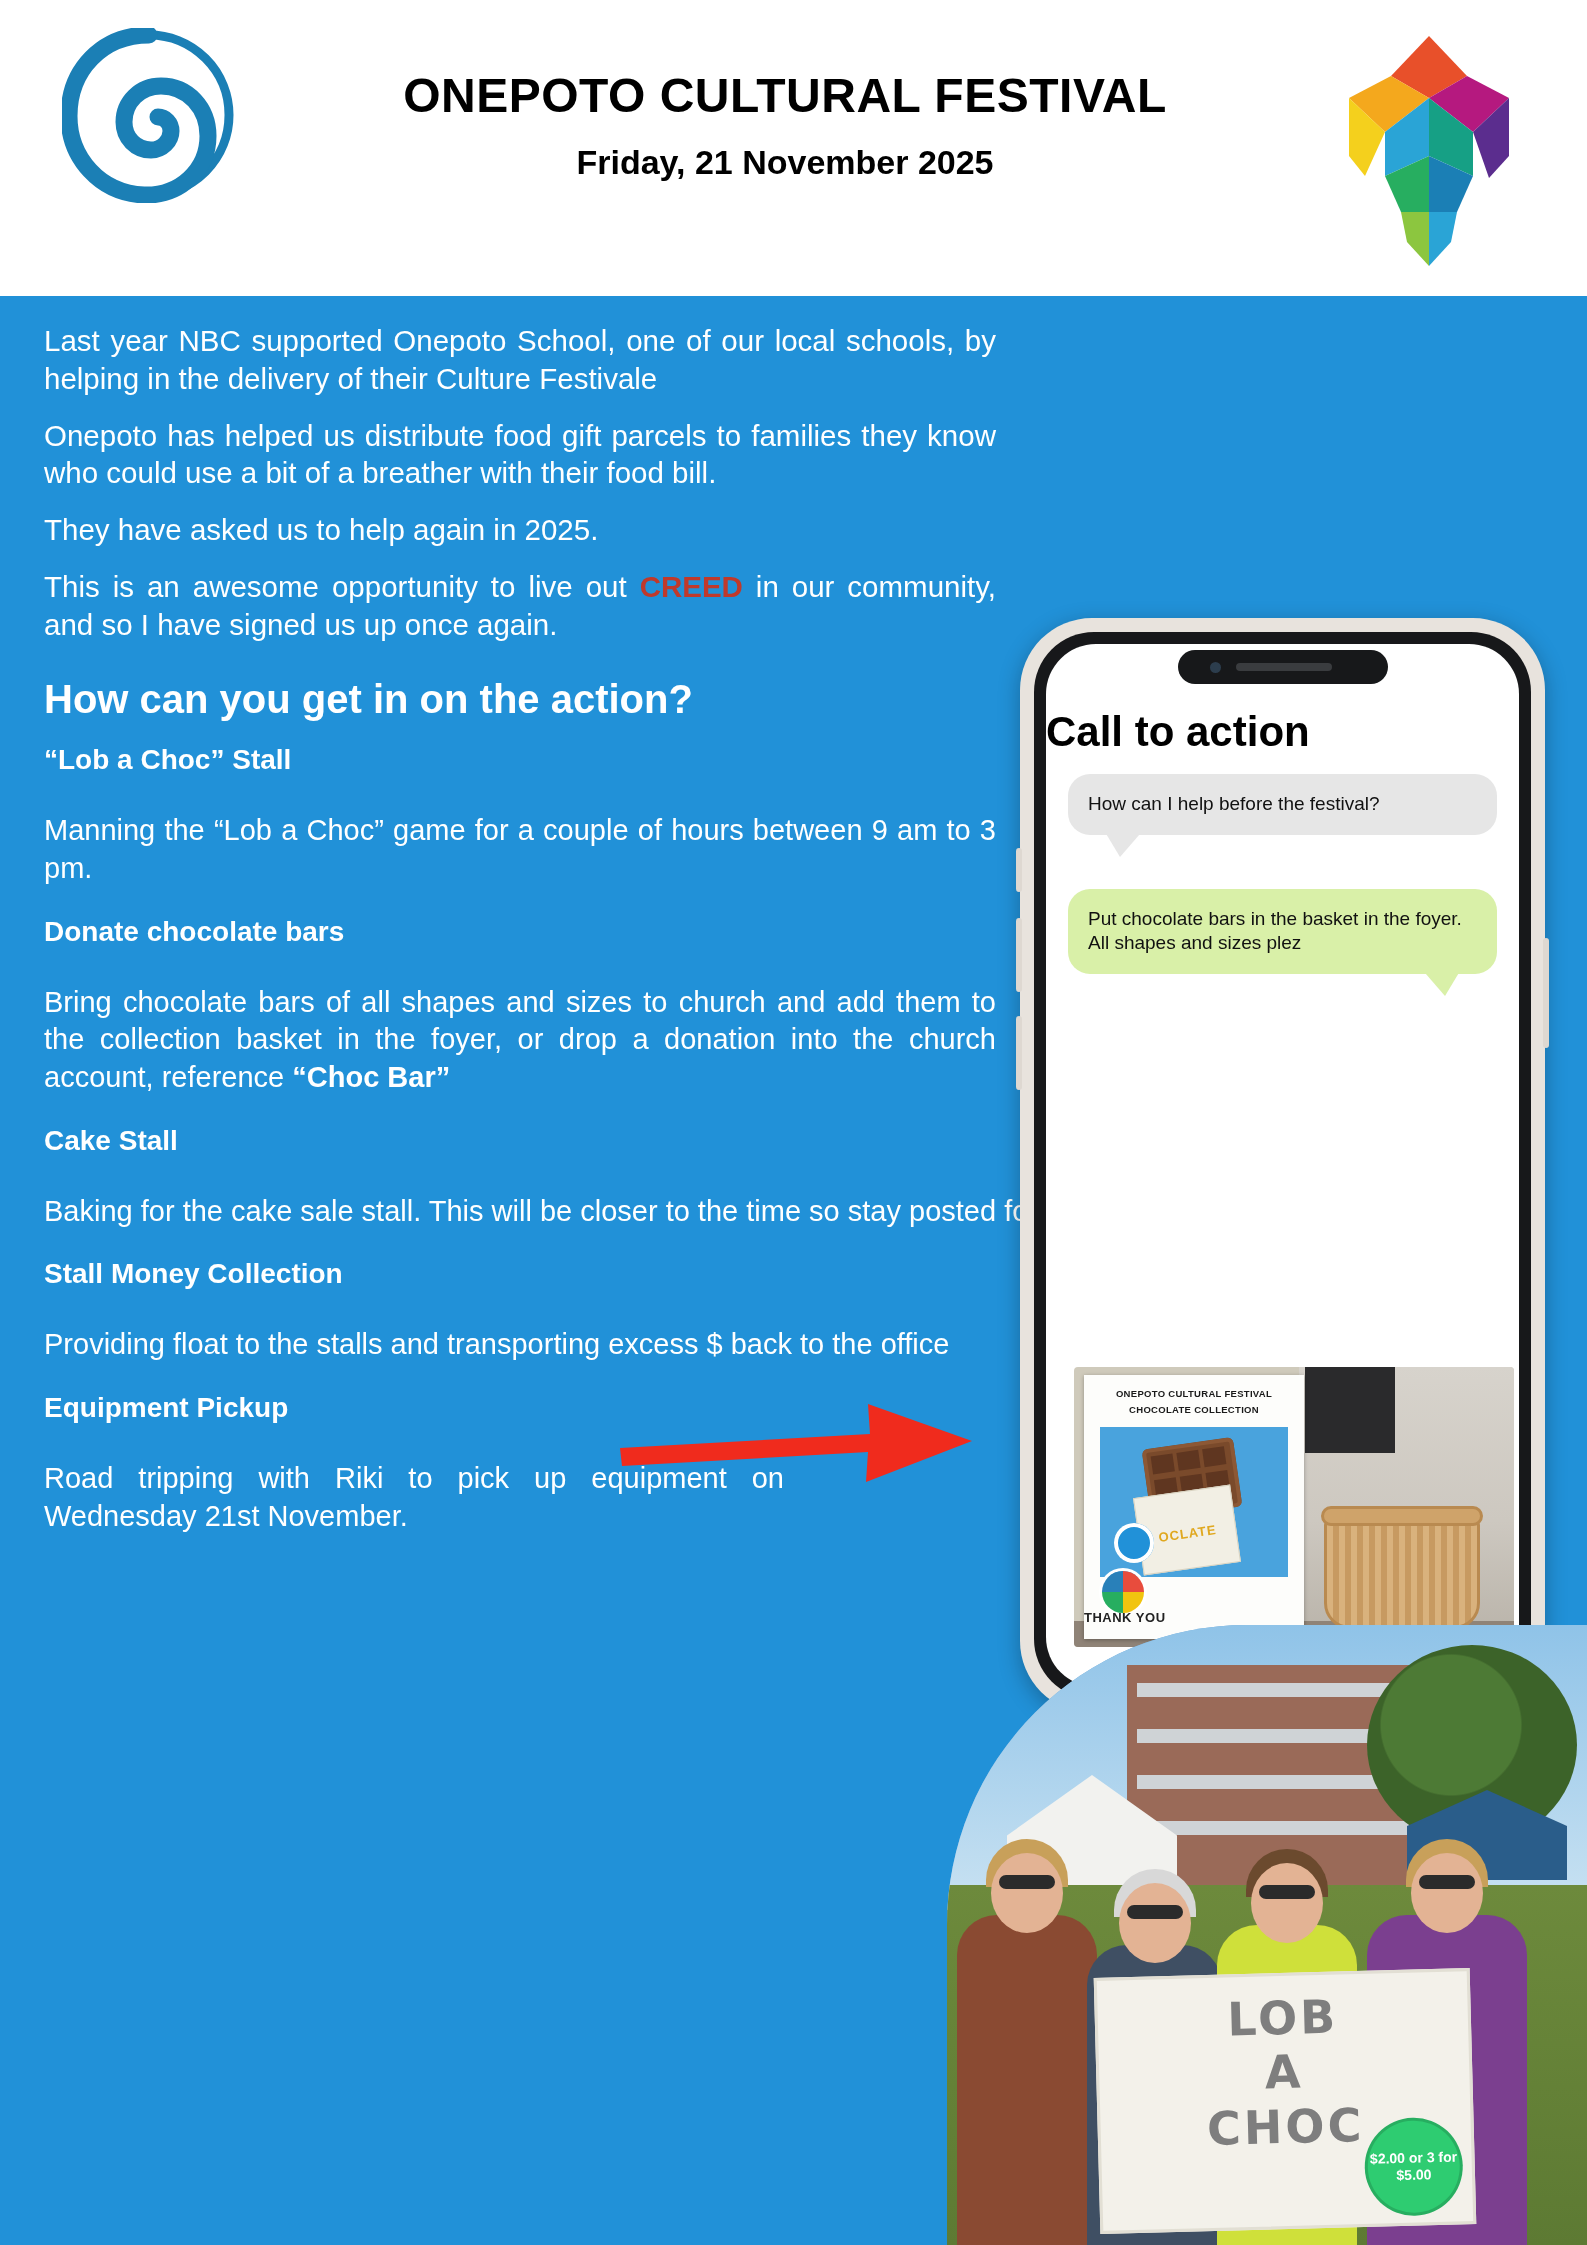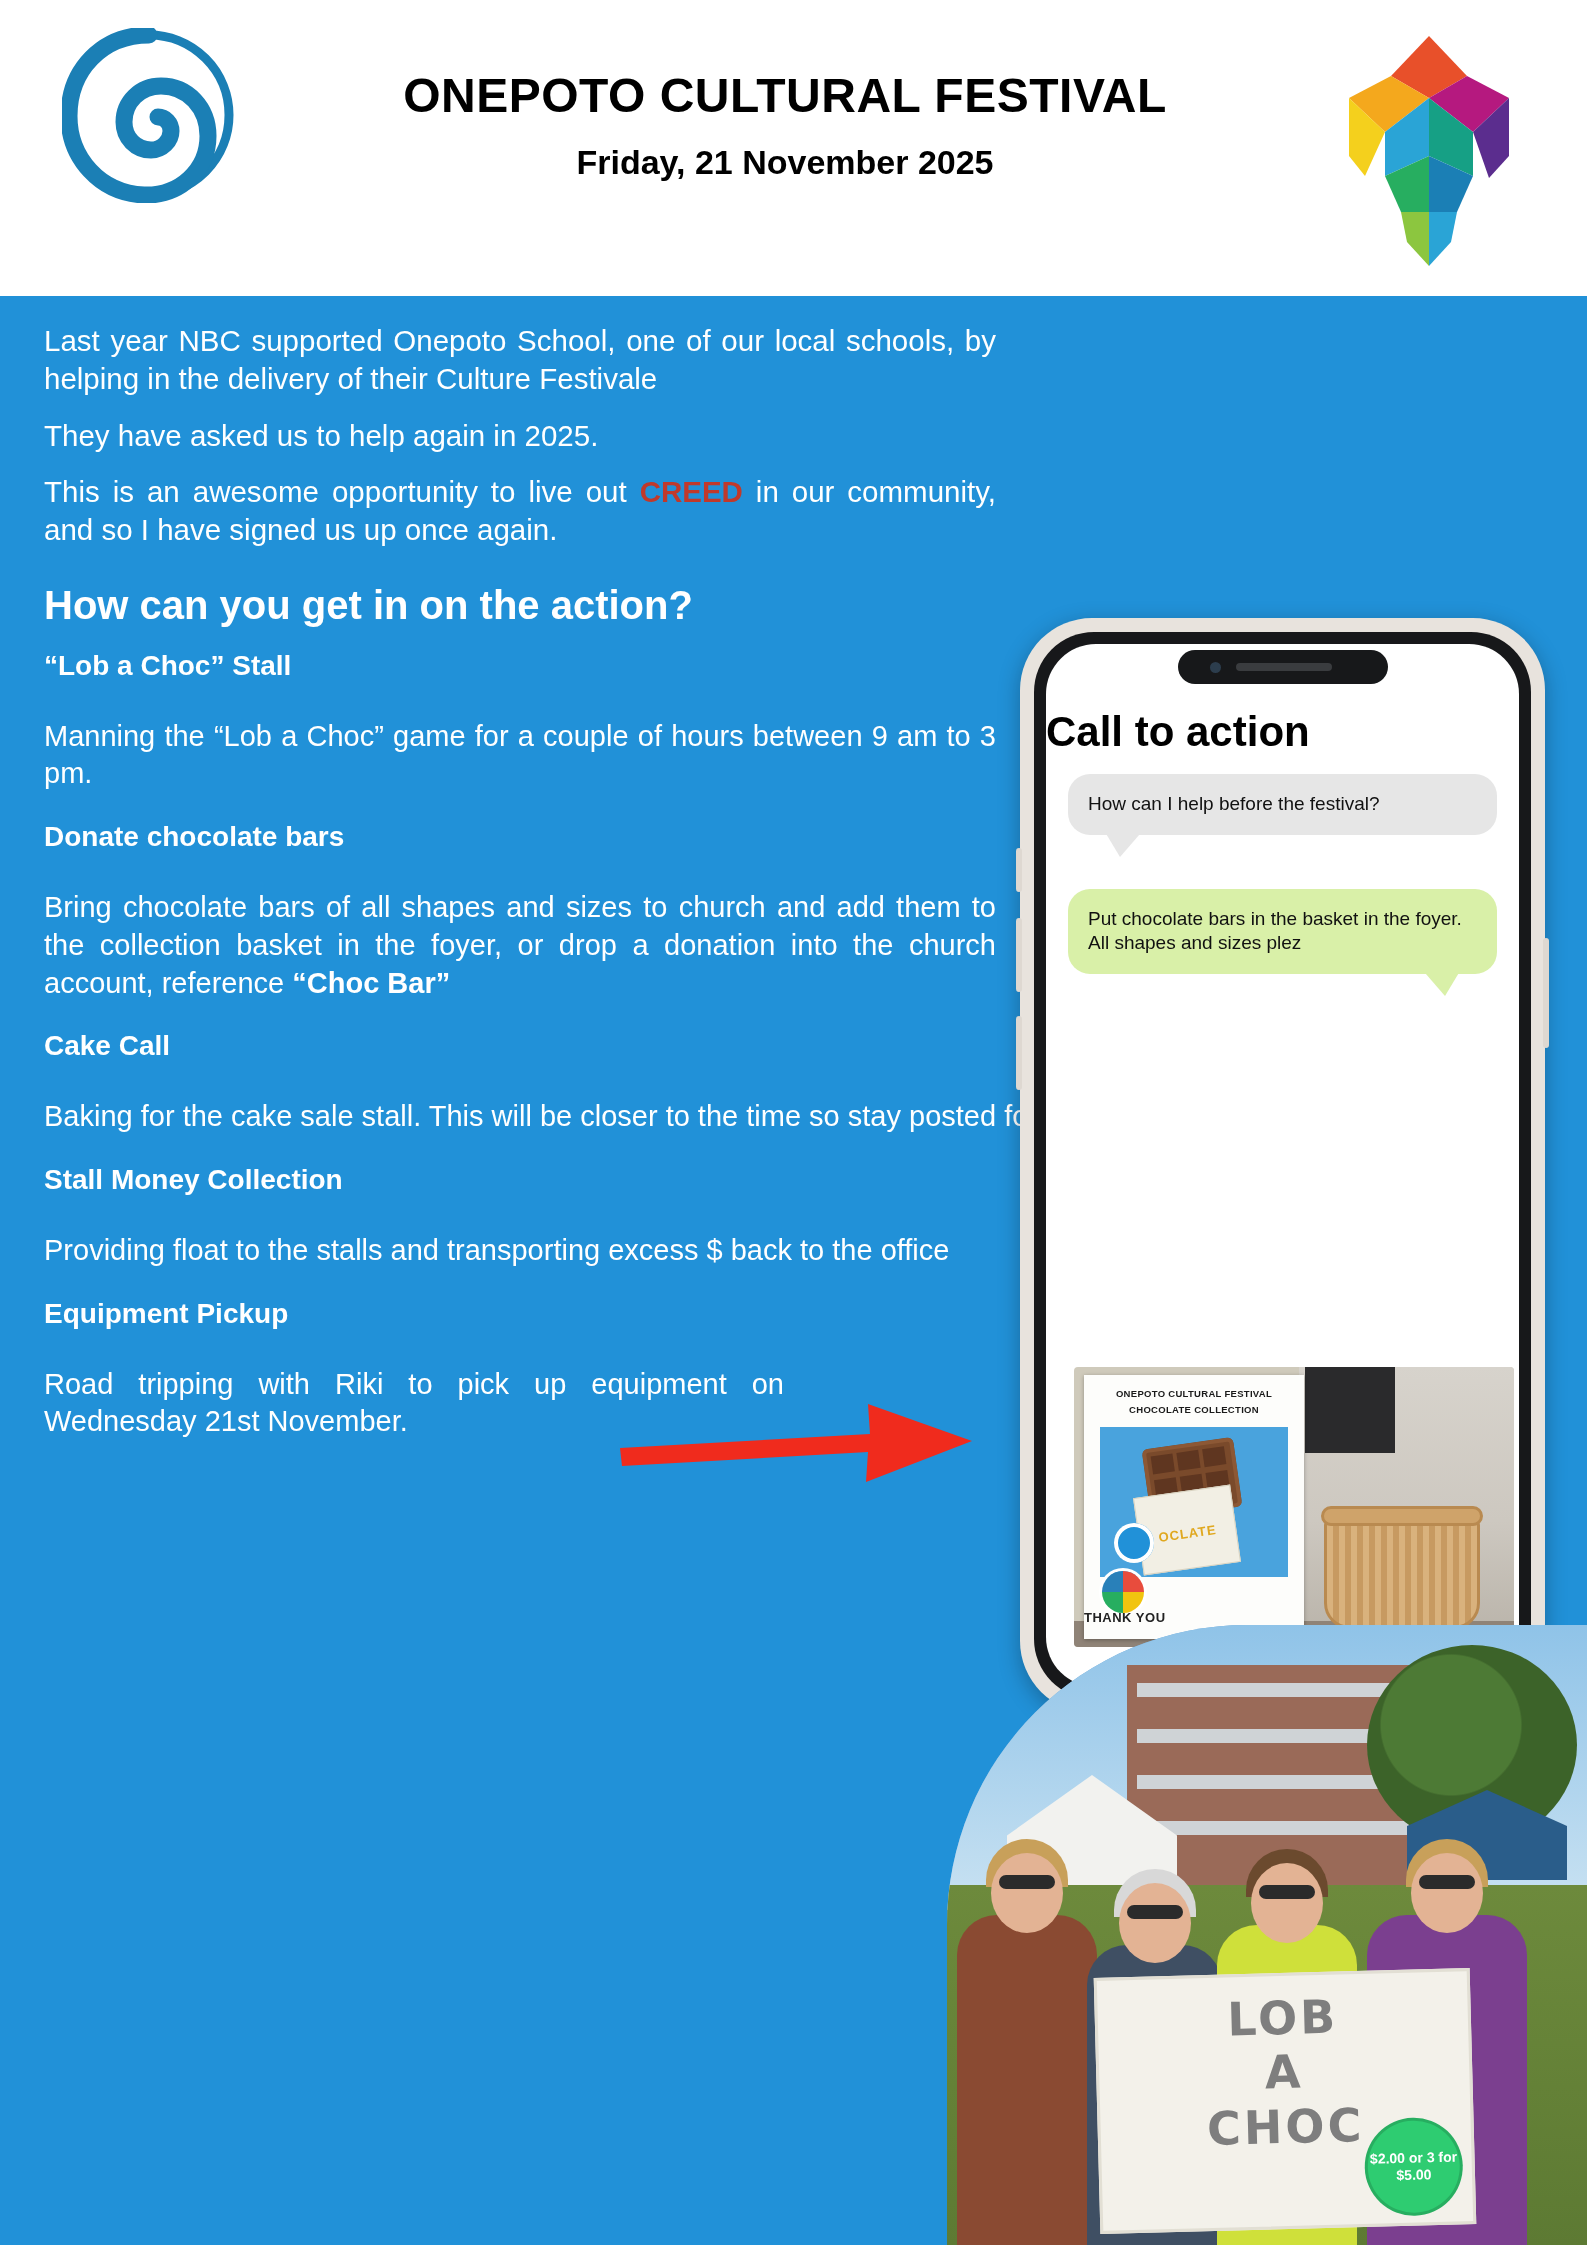--- a/index.html
+++ b/index.html
@@ -593,32 +593,33 @@
       <polygon points="52,176 80,176 80,230 58,206" fill="#8cc63f"></polygon>
       <polygon points="80,176 108,176 102,206 80,230" fill="#2aa4d6"></polygon>
     </svg>
   </div>
 </div>
 
 <div class="page-body">
 
   <div class="left-col">
     <div class="para mid-block">Last year NBC supported Onepoto School, one of our local schools, by helping in the delivery of their Culture Festivale</div>
+    <div class="para mid-block">Onepoto has helped us distribute food gift parcels to families they know who could use a bit of a breather with their food bill.</div>
     <div class="para mid-block">They have asked us to help again in 2025.</div>
     <div class="para mid-block last"><span>This is an awesome opportunity to live out </span><span class="creed">CREED</span><span> in our community, and so I have signed us up once again.</span></div>
 
     <div class="h-question">How can you get in on the action?</div>
 
     <div class="sub-head">“Lob a Choc” Stall</div>
     <div class="body-text mid-block">Manning the “Lob a Choc” game for a couple of hours between 9 am to 3 pm.</div>
 
     <div class="sub-head spaced">Donate chocolate bars</div>
     <div class="body-text mid-block"><span>Bring chocolate bars of all shapes and sizes to church and add them to the collection basket in the foyer, or drop a donation into the church account, reference </span><span class="bold-inline">“Choc Bar”</span></div>
 
-    <div class="sub-head spaced">Cake Call</div>
+    <div class="sub-head spaced">Cake Stall</div>
     <div class="body-text nojust wide-block">Baking for the cake sale stall. This will be closer to the time so stay posted for more information.</div>
 
     <div class="sub-head spaced">Stall Money Collection</div>
     <div class="body-text nojust mid-block">Providing float to the stalls and transporting excess $ back to the office</div>
 
     <div class="sub-head spaced">Equipment Pickup</div>
     <div class="body-text mid-block" style="width:740px">Road tripping with Riki to pick up equipment  on Wednesday 21st November.</div>
   </div>
 
 

